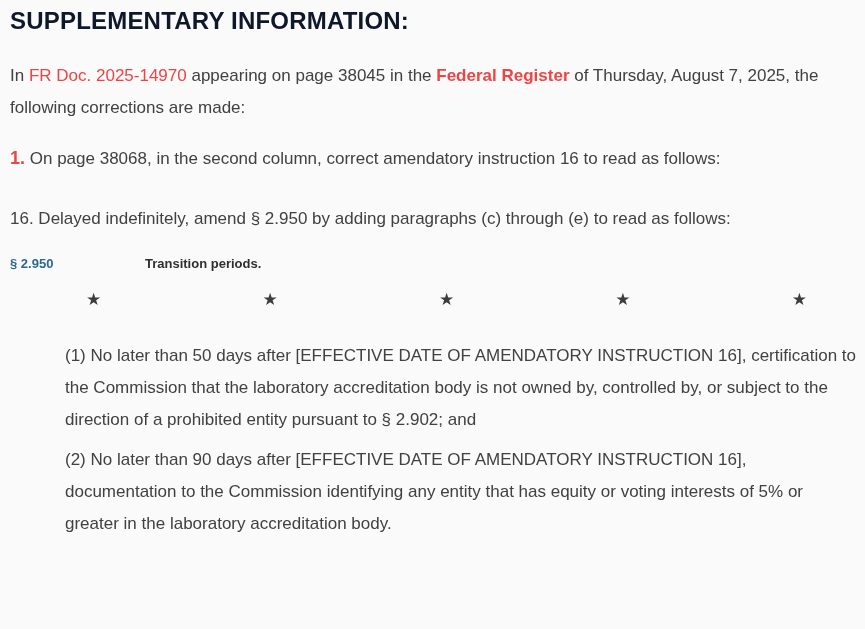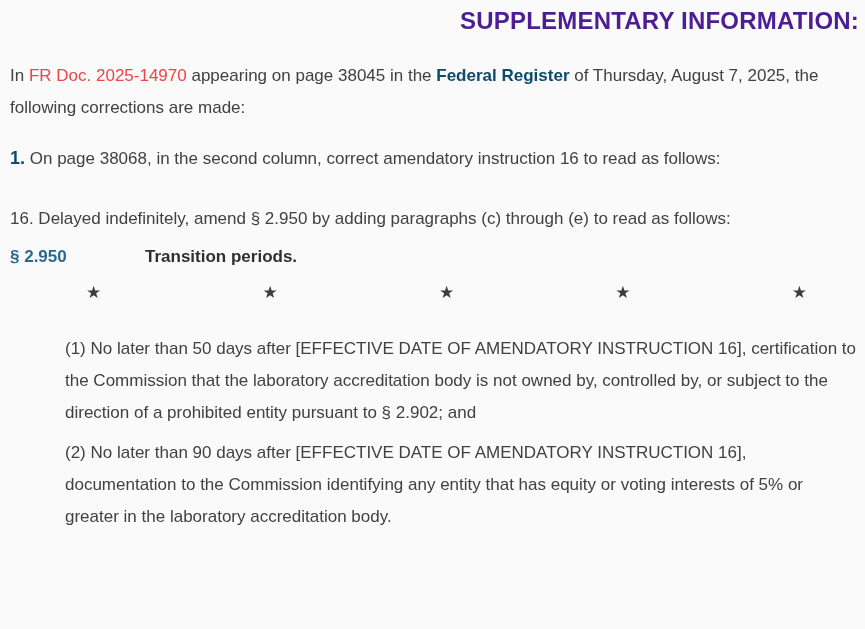--- a/index.html
+++ b/index.html
@@ -13,42 +13,41 @@
     font-family: "Liberation Sans", sans-serif;
     color: #414141;
   }
   .page {
     padding: 6px 6px 0 10px;
   }
   h1.heading {
     font-size: 24px;
     line-height: 30px;
     font-weight: 700;
-    color: #4c1d95;
+    color: #0f172a;
     letter-spacing: 0.2px;
-    text-align: right;
   }
   p.body-text {
     font-size: 17px;
     line-height: 32px;
     color: #414141;
   }
   .intro { margin-top: 24px; }
   .intro .link {
     color: #ef4444;
     text-decoration: none;
     cursor: pointer;
   }
-  .intro strong, .correction strong { color: #0c4a6e; font-weight: 700; }
+  .intro strong, .correction strong { color: #ef4444; font-weight: 700; }
   .correction { margin-top: 18px; }
   .correction .num { font-weight: 700; font-size: 18px; }
   .instruction { margin-top: 28px; }
   .section-line {
-    margin-top: 10px;
-    font-size: 17px;
+    margin-top: 17px;
+    font-size: 13px;
     line-height: 24px;
     font-weight: 700;
   }
   .section-number {
     display: inline-block;
     width: 135px;
     color: #2c698c;
     text-decoration: none;
     cursor: pointer;
   }

